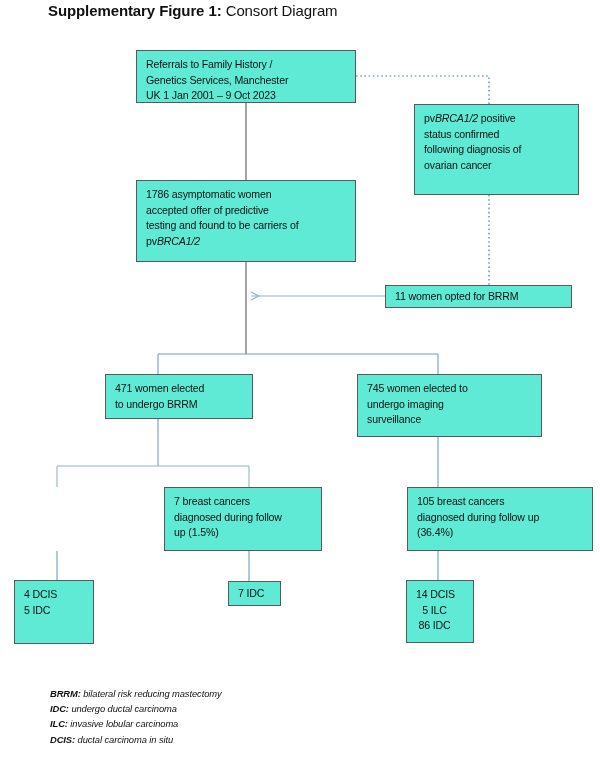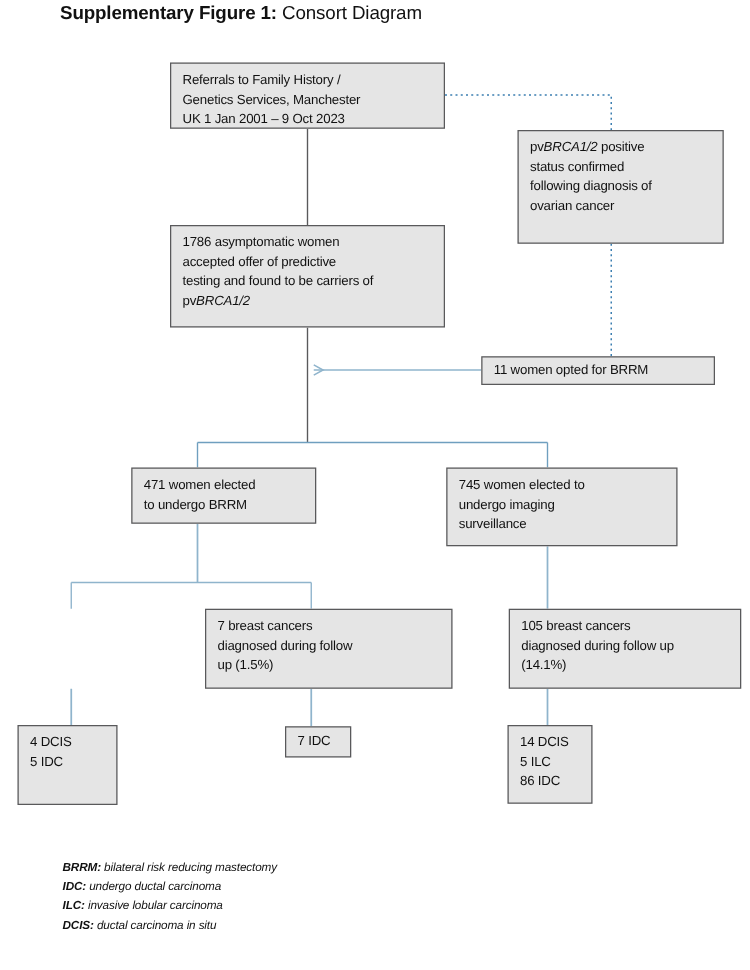--- a/index.html
+++ b/index.html
@@ -42,38 +42,38 @@
     left: 0;
     top: 0;
     width: 600px;
     height: 776px;
   }
 
   
   .node {
     position: absolute;
     box-sizing: border-box;
-    background: #e5e5e5;
+    background: #5eead4;
     border: 1px solid #59595b;
     font-size: 10.6px;
     line-height: 15.5px;
     color: #111111;
     padding: 6px 20px 5px 9px;
     letter-spacing: -0.15px;
     z-index: 3;
   }
   .node .ln {
     display: block;
     white-space: nowrap;
   }
   .node i {
     font-style: italic;
   }
   .node.center-text .ln {
-    text-align: left;
+    text-align: center;
   }
 
   
   .legend {
     position: absolute;
     left: 50px;
     top: 686px;
     font-size: 9.4px;
     line-height: 15.2px;
     letter-spacing: -0.1px;
@@ -161,30 +161,30 @@
     <span class="ln">to undergo BRRM</span>
   </div>
 
   <div class="node" style="left:357px; top:374px; width:185px; height:63px;">
     <span class="ln">745 women elected to</span>
     <span class="ln">undergo imaging</span>
     <span class="ln">surveillance</span>
   </div>
 
 
-  <div class="node" style="left:164px; top:487px; width:198px; height:64px;">
+  <div class="node" style="left:164px; top:487px; width:158px; height:64px;">
     <span class="ln">7 breast cancers</span>
     <span class="ln">diagnosed during follow</span>
     <span class="ln">up (1.5%)</span>
   </div>
 
   <div class="node" style="left:407px; top:487px; width:186px; height:64px;">
     <span class="ln">105 breast cancers</span>
     <span class="ln">diagnosed during follow up</span>
-    <span class="ln">(14.1%)</span>
+    <span class="ln">(36.4%)</span>
   </div>
 
   <div class="node" style="left:14px; top:580px; width:80px; height:64px;">
     <span class="ln">4 DCIS</span>
     <span class="ln">5 IDC</span>
   </div>
 
   <div class="node" style="left:228px; top:581px; width:53px; height:25px; padding-top:4px;">
     <span class="ln">7 IDC</span>
   </div>

